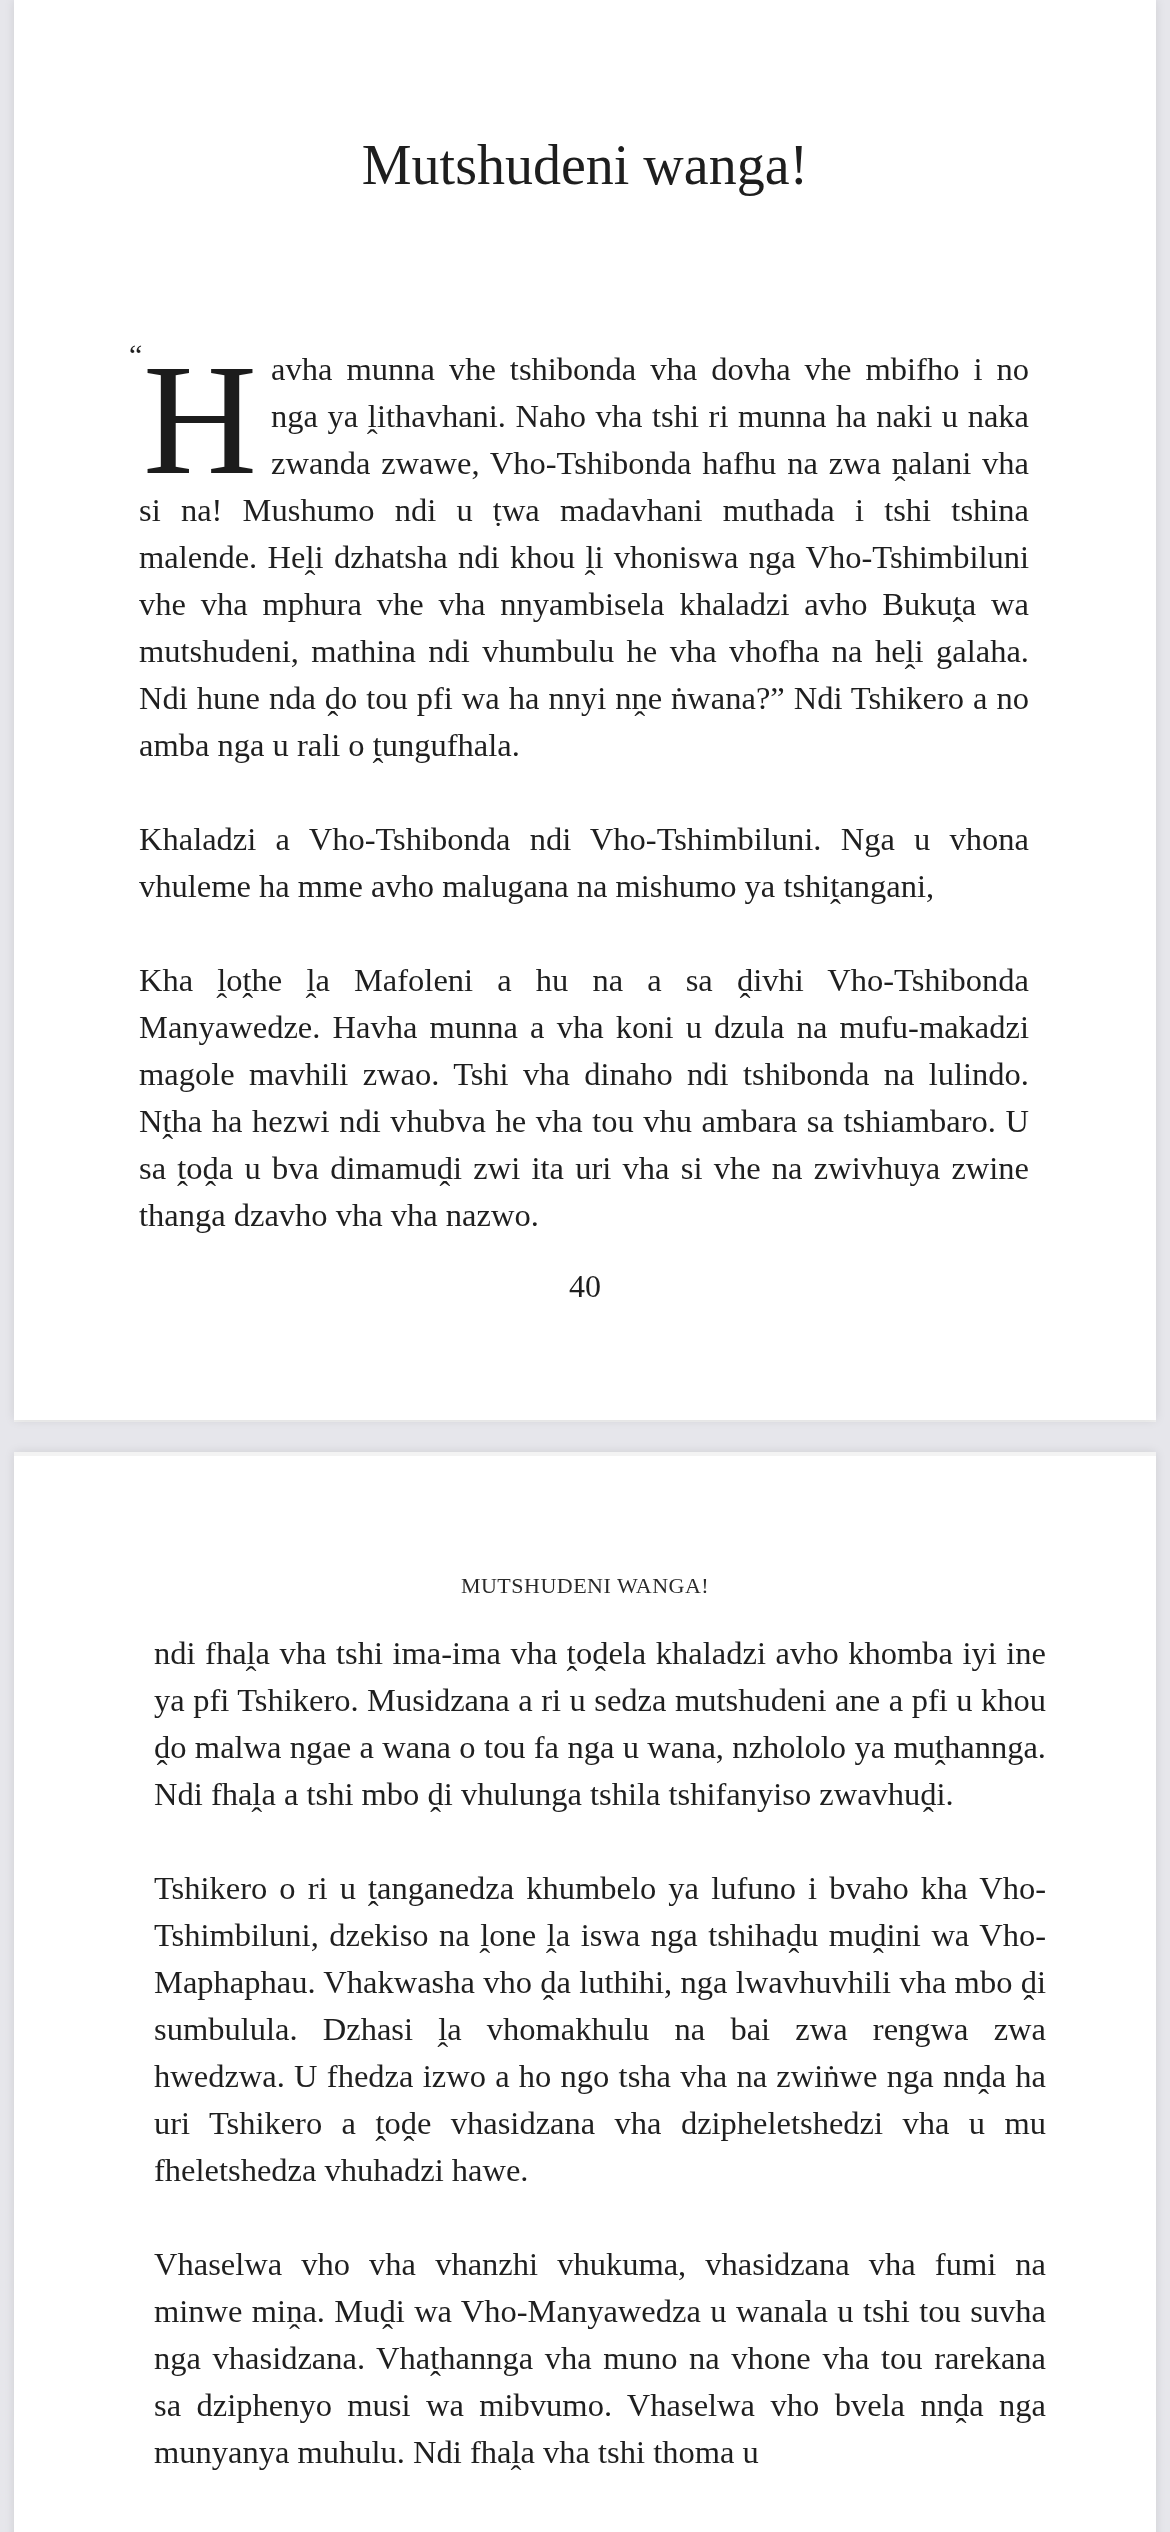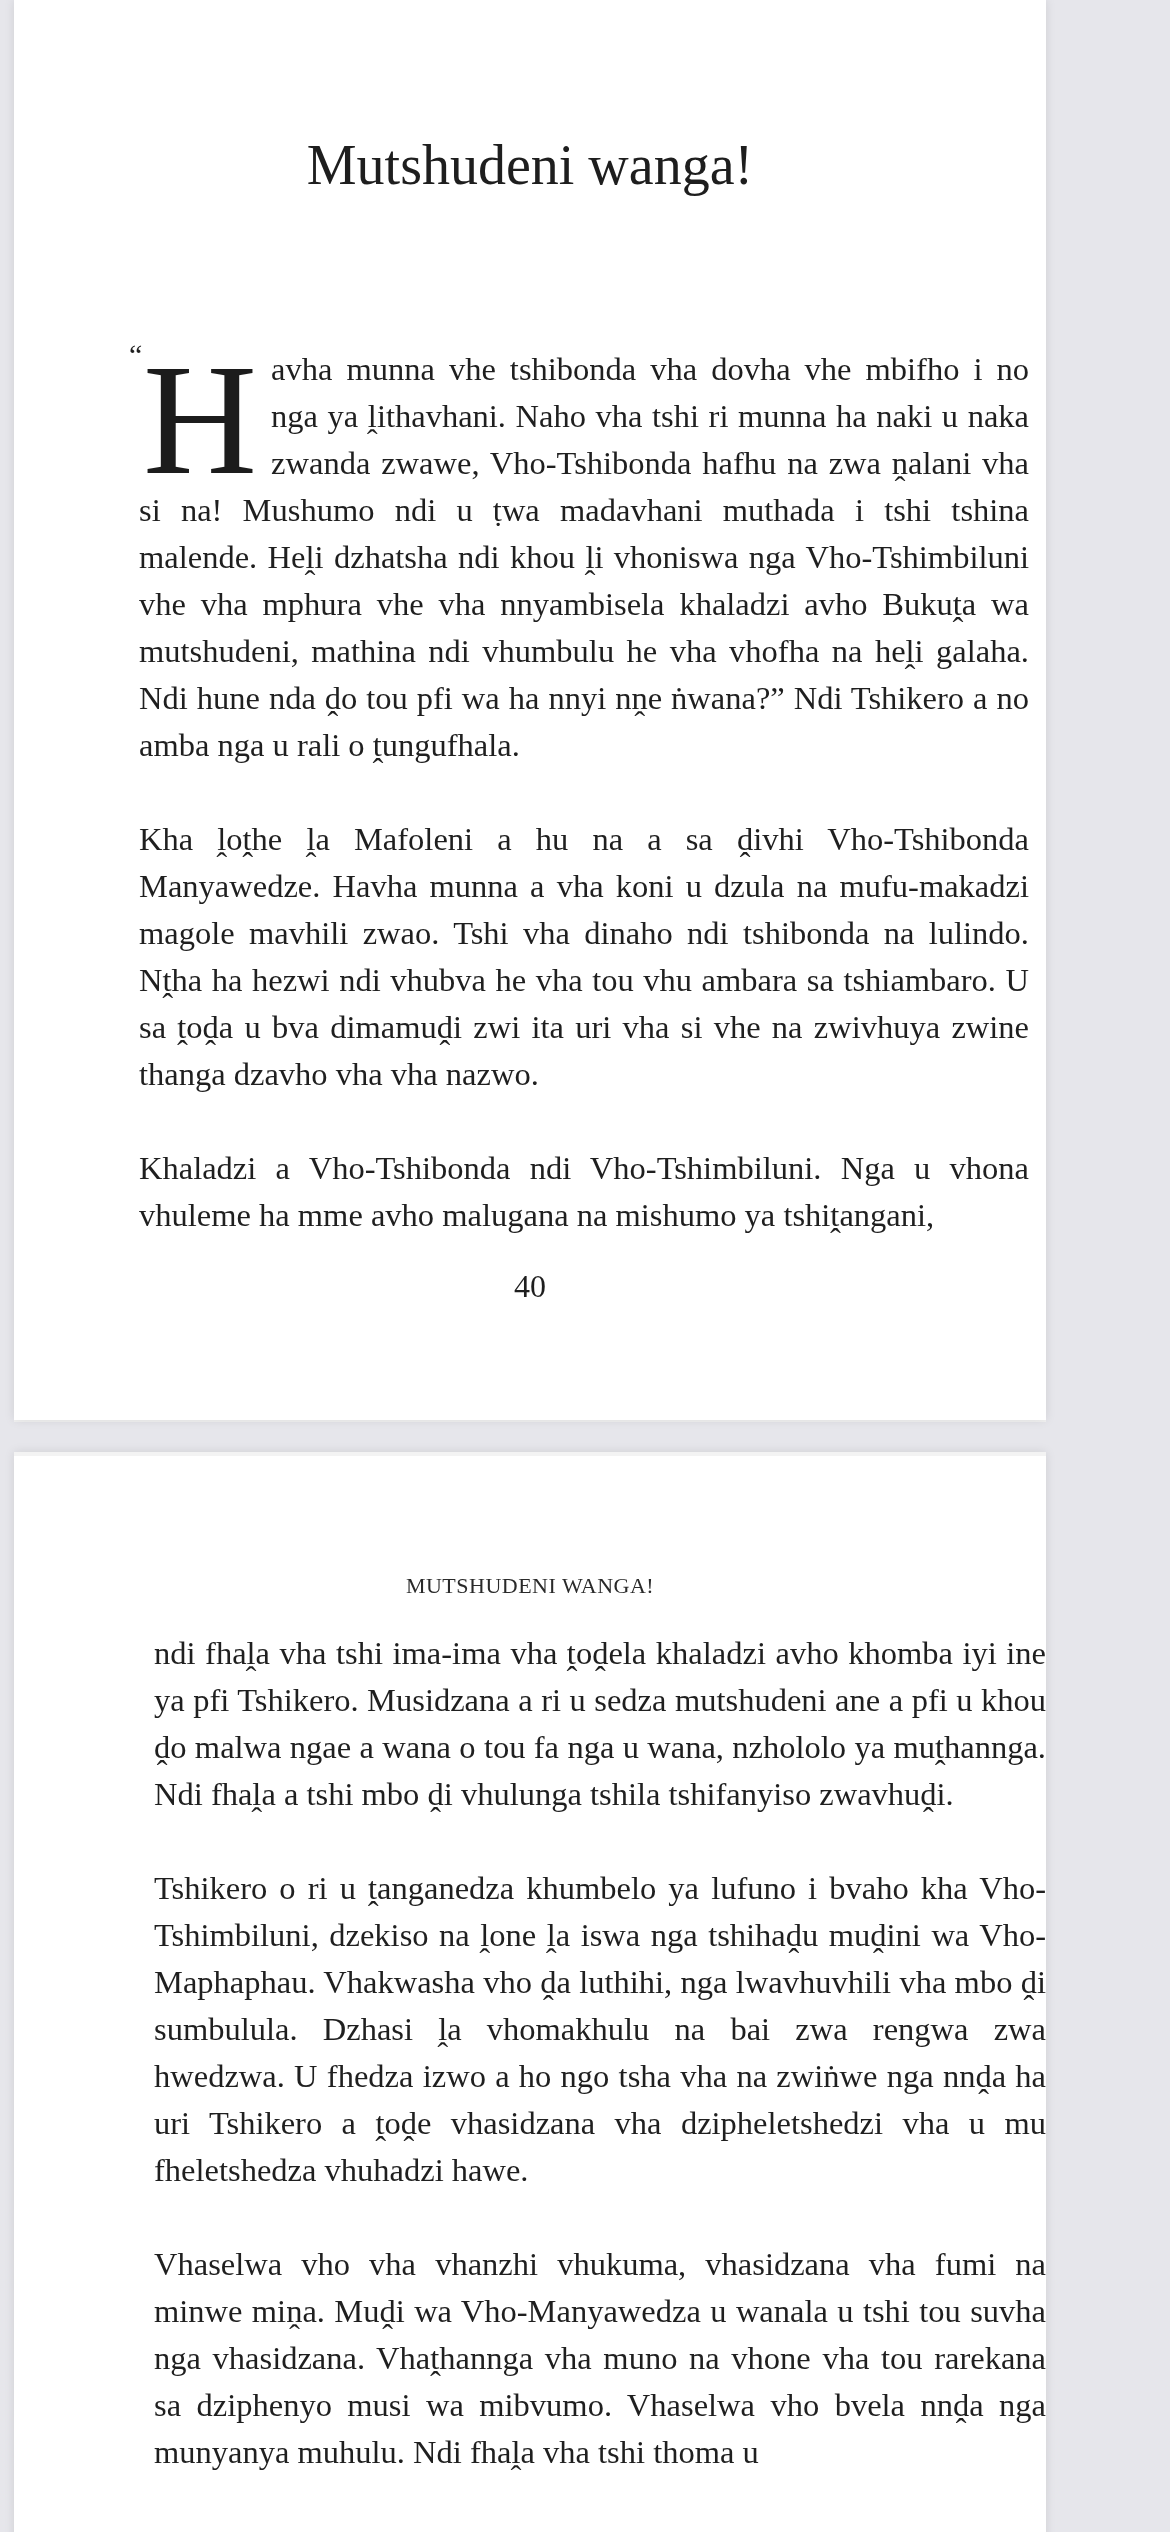--- a/index.html
+++ b/index.html
@@ -5,21 +5,21 @@
   html, body { margin: 0; padding: 0; }
   body {
     width: 1170px; height: 2532px; overflow: hidden;
     background: #e6e6eb;
     font-family: "Liberation Serif", "DejaVu Serif", serif;
     color: #1e1e1e;
     position: relative;
   }
   .page {
     position: absolute;
-    left: 14px; width: 1032px;
+    left: 14px; width: 1142px;
     background: #ffffff;
     box-shadow: 0 0 10px rgba(0,0,0,0.10), 0 2px 0 #f2f2f2;
   }
   .page-1 { top: 0; height: 1420px; }
   .page-2 { top: 1452px; height: 1100px; border-top: 4px solid #f3f3f3; }
   .chapter-title {
     position: absolute; top: 95px; left: 0; right: 0;
     text-align: center;
     font-size: 56px; letter-spacing: 0px;
     font-weight: normal;
@@ -65,22 +65,22 @@
 
 <div class="page page-1">
   <h1 class="chapter-title">Mutshudeni wanga!</h1>
 
   <div class="body-text">
     <p class="para para-with-dropcap">
       <span class="dropcap-quote">“</span>
       <span class="dropcap">H</span>
       <span>avha munna vhe tshibonda vha dovha vhe mbifho i no nga ya ḽithavhani. Naho vha tshi ri munna ha naki u naka zwanda zwawe, Vho-Tshibonda hafhu na zwa ṋalani vha si na! Mushumo ndi u ṭwa madavhani muthada i tshi tshina malende. Heḽi dzhatsha ndi khou ḽi vhoniswa nga Vho-Tshimbiluni vhe vha mphura vhe vha nnyambisela khaladzi avho Bukuṱa wa mutshudeni, mathina ndi vhumbulu he vha vhofha na heḽi galaha. Ndi hune nda ḓo tou pfi wa ha nnyi nṋe ṅwana?” Ndi Tshikero a no amba nga u rali o ṱungufhala.</span>
     </p>
+    <p class="para">Khaladzi a Vho-Tshibonda ndi Vho-Tshimbiluni. Nga u vhona vhuleme ha mme avho malugana na mishumo ya tshiṱangani,</p>
     <p class="para">Kha ḽoṱhe ḽa Mafoleni a hu na a sa ḓivhi Vho-Tshibonda Manyawedze.  Havha munna a vha koni u dzula na mufu-makadzi magole mavhili zwao. Tshi vha dinaho ndi tshibonda na lulindo. Nṱha ha hezwi ndi vhubva he vha tou vhu ambara sa tshiambaro. U sa ṱoḓa u bva dimamuḓi zwi ita uri vha si vhe na zwivhuya zwine thanga dzavho vha vha nazwo.</p>
-    <p class="para">Khaladzi a Vho-Tshibonda ndi Vho-Tshimbiluni. Nga u vhona vhuleme ha mme avho malugana na mishumo ya tshiṱangani,</p>
   </div>
 
   <div class="page-number">40</div>
 </div>
 
 <div class="page page-2">
   <div class="running-head">MUTSHUDENI WANGA!</div>
 
   <div class="body-text">
     <p class="para">ndi fhaḽa vha tshi ima-ima vha ṱoḓela khaladzi avho khomba iyi ine ya pfi Tshikero.  Musidzana a ri u sedza mutshudeni ane a pfi u khou ḓo malwa ngae a wana o tou fa nga u wana, nzhololo ya muṱhannga. Ndi fhaḽa a tshi mbo ḓi vhulunga tshila tshifanyiso zwavhuḓi.</p>

